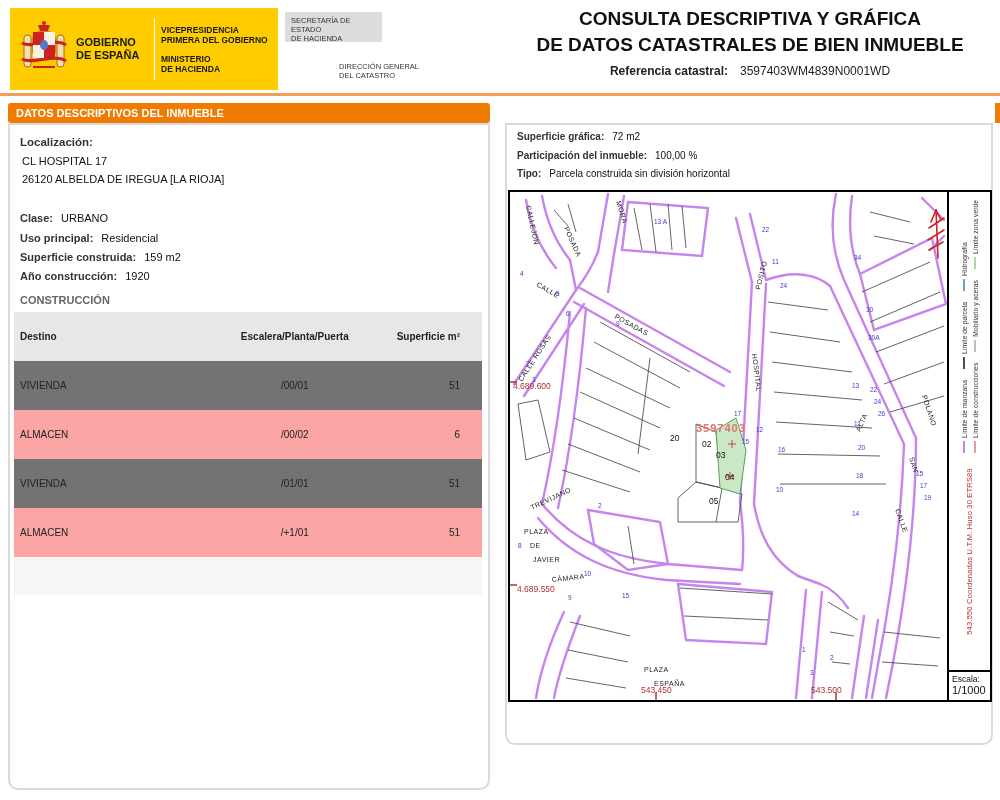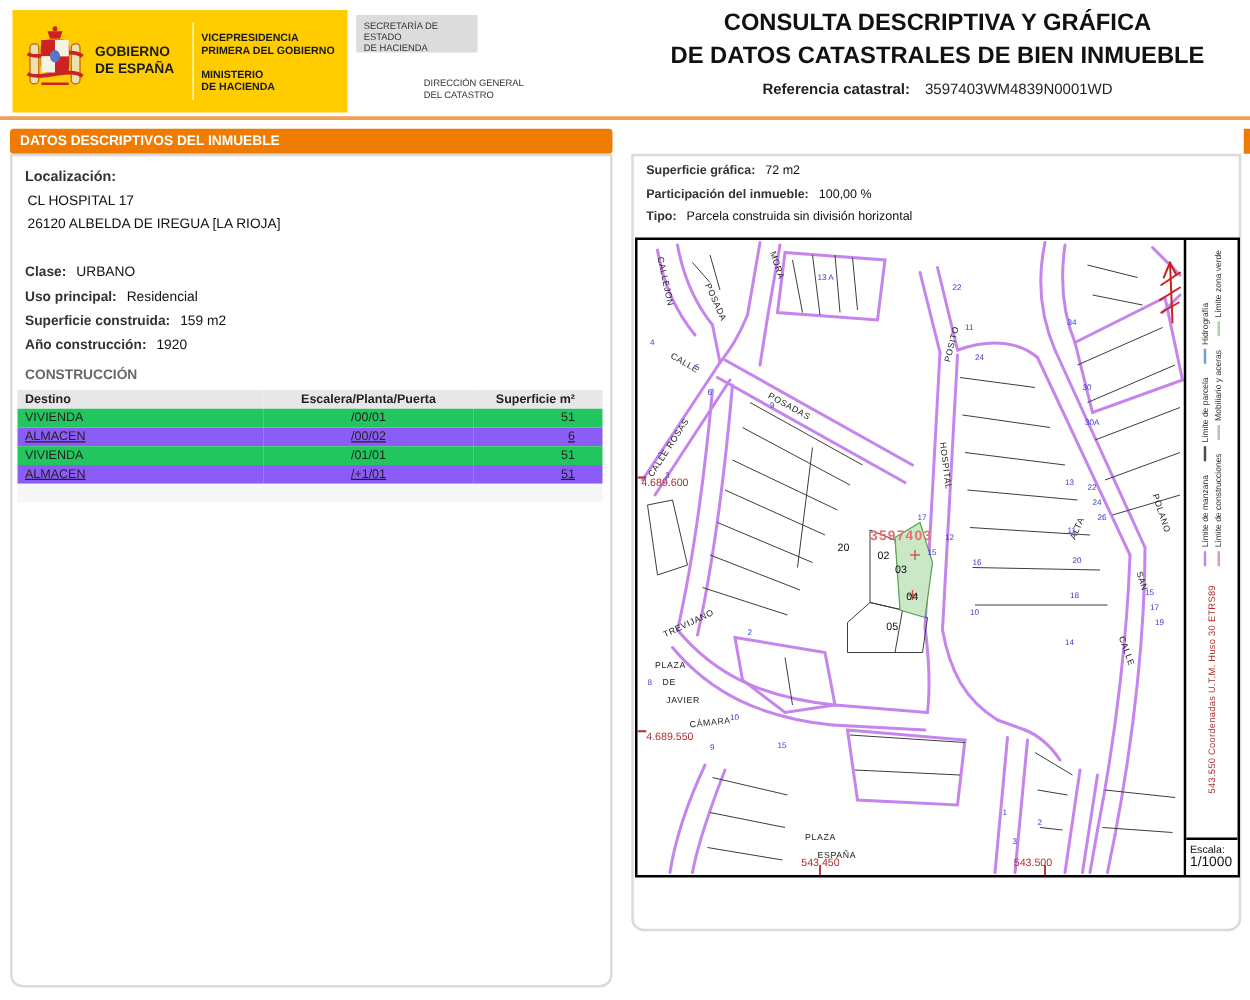--- a/index.html
+++ b/index.html
@@ -35,27 +35,27 @@
   .lbl { font-weight:bold; color:#333; }
   .val { color:#111; }
   .loc-lbl { left:20px; top:136px; font-size:11.5px; }
   .addr1 { left:22px; top:155px; font-size:11px; }
   .addr2 { left:22px; top:173px; font-size:11px; }
   .fieldrow { left:20px; font-size:11px; }
   .fieldrow .val { margin-left:8px; }
   .constr-title { left:20px; top:294px; font-size:11px; font-weight:bold; color:#666; }
 
   .ctable { left:14px; top:312px; width:468px; border-collapse:collapse; font-size:10px; }
-  .ctable th, .ctable td { padding:2px 4px; font-weight:normal; height:15px; }
+  .ctable th, .ctable td { padding:19px 4px; font-weight:normal; height:15px; }
   .ctable th { font-weight:bold; color:#222; background:#E7E7E7; }
   .ctable .c1 { width:42%; text-align:left; padding-left:6px; }
   .ctable .c2 { width:36%; text-align:center; }
   .ctable .c3 { width:22%; text-align:right; padding-right:22px; }
-  .ctable tr.odd  { background:#22c55e; }
-  .ctable tr.even { background:#8b5cf6;text-decoration:underline; }
+  .ctable tr.odd  { background:#737373; }
+  .ctable tr.even { background:#fca5a5; }
   .ctable tr.gap { height:8px; background:#F6F6F6; }
 
   .pfieldrow { left:517px; font-size:10px; }
   .pfieldrow .val { margin-left:8px; }
 
   
   .map { left:508px; top:190px; width:484px; height:512px; border:2px solid #000; background:#fff; }
   .map svg { display:block; }
   .map-divider { position:absolute; left:437px; top:0; width:2px; height:508px; background:#000; }
   .sidebar-rot { position:absolute; left:439px; top:478px; width:478px; height:41px; transform-origin:0 0; transform:rotate(-90deg); display:flex; align-items:center; padding:0 8px 0 20px; }

